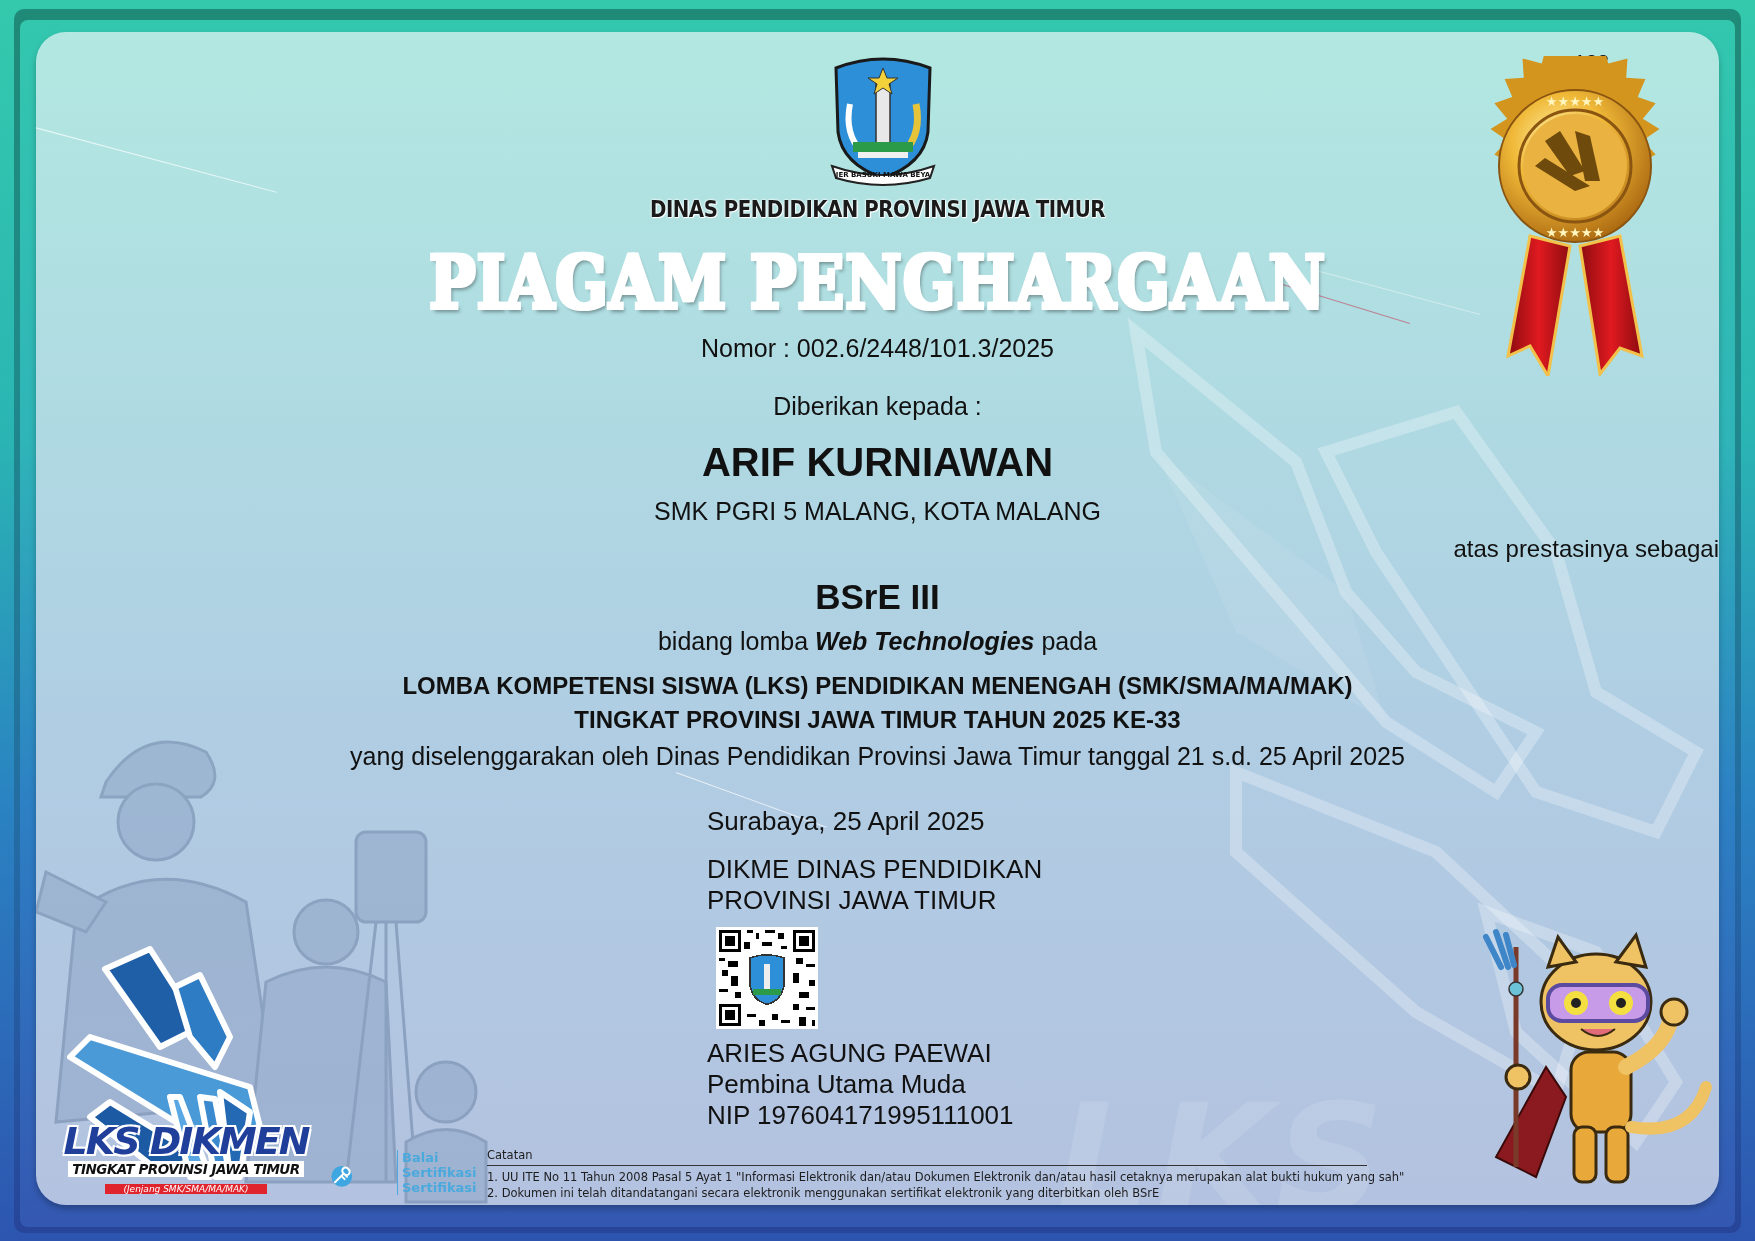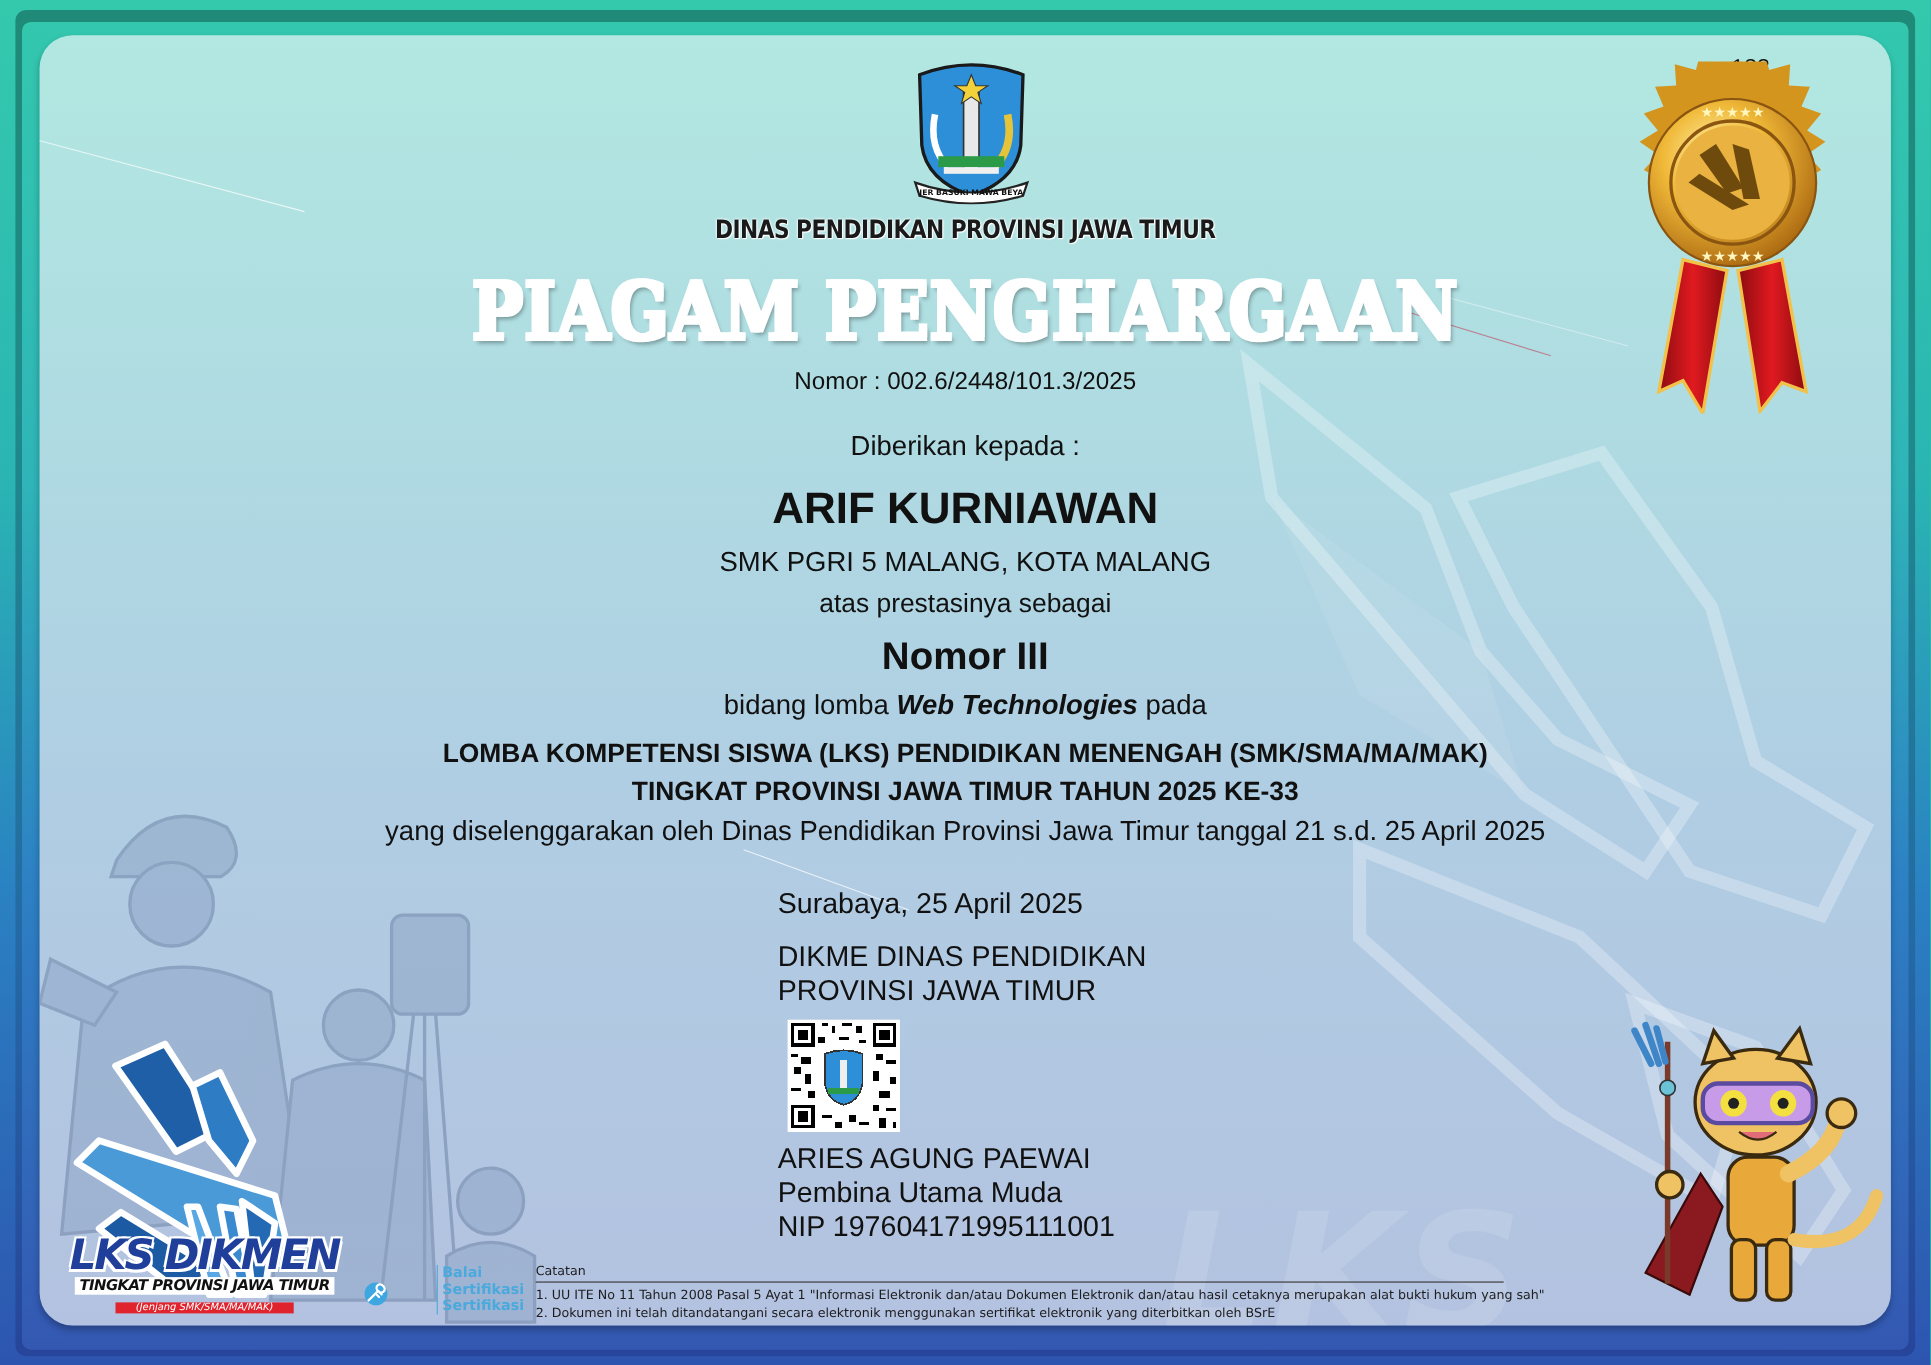--- a/index.html
+++ b/index.html
@@ -37,25 +37,25 @@
     font-family: "DejaVu Sans", sans-serif; font-weight: bold; font-size: 23px; color: #1a1a1a;
     letter-spacing: -0.6px; text-shadow: 0 0 2px #fff, 0 0 3px #fff, 1px 1px 0 #fff; transform: scaleX(0.86); }
   .title { position: absolute; left: 0; right: 0; top: 208px; text-align: center;
     font-family: "DejaVu Serif", serif; font-weight: bold; font-size: 72px; letter-spacing: 1px;
     color: #b30d14; transform: scaleX(0.86) scaleY(1.0);
     text-shadow: 2px 2px 0 #fff, -2px -2px 0 #fff, 2px -2px 0 #fff, -2px 2px 0 #fff, 3px 4px 4px rgba(0,0,0,0.35);
     background: linear-gradient(180deg, #e3121b 0%, #b70c14 55%, #6f0508 100%);
     -webkit-background-clip: text; background-clip: text; }
   .title span { color: transparent; }
   .line { position: absolute; left: 0; right: 0; text-align: center; color: #111; }
-  .nomor { top: 302px; font-size: 22px; }
+  .nomor { top: 302px; font-size: 25px; }
   .diberikan { top: 360px; font-size: 25px; }
   .name { top: 408px; font-size: 40px; font-weight: bold; }
   .school { top: 465px; font-size: 25px; }
-  .atas { top: 503px; font-size: 24px; }
+  .atas { top: 503px; font-size: 24px; text-align: right; }
   .juara { top: 545px; font-size: 35px; font-weight: bold; }
   .bidang { top: 595px; font-size: 25px; }
   .bidang b { font-style: italic; }
   .event1 { top: 640px; font-size: 24px; font-weight: bold; }
   .event2 { top: 674px; font-size: 24px; font-weight: bold; }
   .org { top: 710px; font-size: 25px; }
 
   .sign { position: absolute; left: 671px; color: #111; font-size: 26px; line-height: 31px; }
   .sign-date { top: 774px; }
   .sign-title { top: 822px; }
@@ -151,21 +151,21 @@
   </svg>
 
   <div class="agency">DINAS PENDIDIKAN PROVINSI JAWA TIMUR</div>
   <div class="title"><span>PIAGAM PENGHARGAAN</span></div>
 
   <div class="line nomor">Nomor : 002.6/2448/101.3/2025</div>
   <div class="line name">ARIF KURNIAWAN</div>
   <div class="line diberikan">Diberikan kepada :</div>
   <div class="line school">SMK PGRI 5 MALANG, KOTA MALANG</div>
   <div class="line atas">atas prestasinya sebagai</div>
-  <div class="line juara">Nomor III</div>
+  <div class="line juara">BSrE III</div>
   <div class="line bidang"><span>bidang lomba </span><b>Web Technologies</b><span> pada</span></div>
   <div class="line event1">LOMBA KOMPETENSI SISWA (LKS) PENDIDIKAN MENENGAH (SMK/SMA/MA/MAK)</div>
   <div class="line event2">TINGKAT PROVINSI JAWA TIMUR TAHUN 2025 KE-33</div>
   <div class="line org">yang diselenggarakan oleh Dinas Pendidikan Provinsi Jawa Timur tanggal 21 s.d. 25 April 2025</div>
 
   <div class="sign sign-date">Surabaya, 25 April 2025</div>
   <div class="sign sign-title">
     <div>DIKME DINAS PENDIDIKAN</div>
     <div>PROVINSI JAWA TIMUR</div>
   </div>

